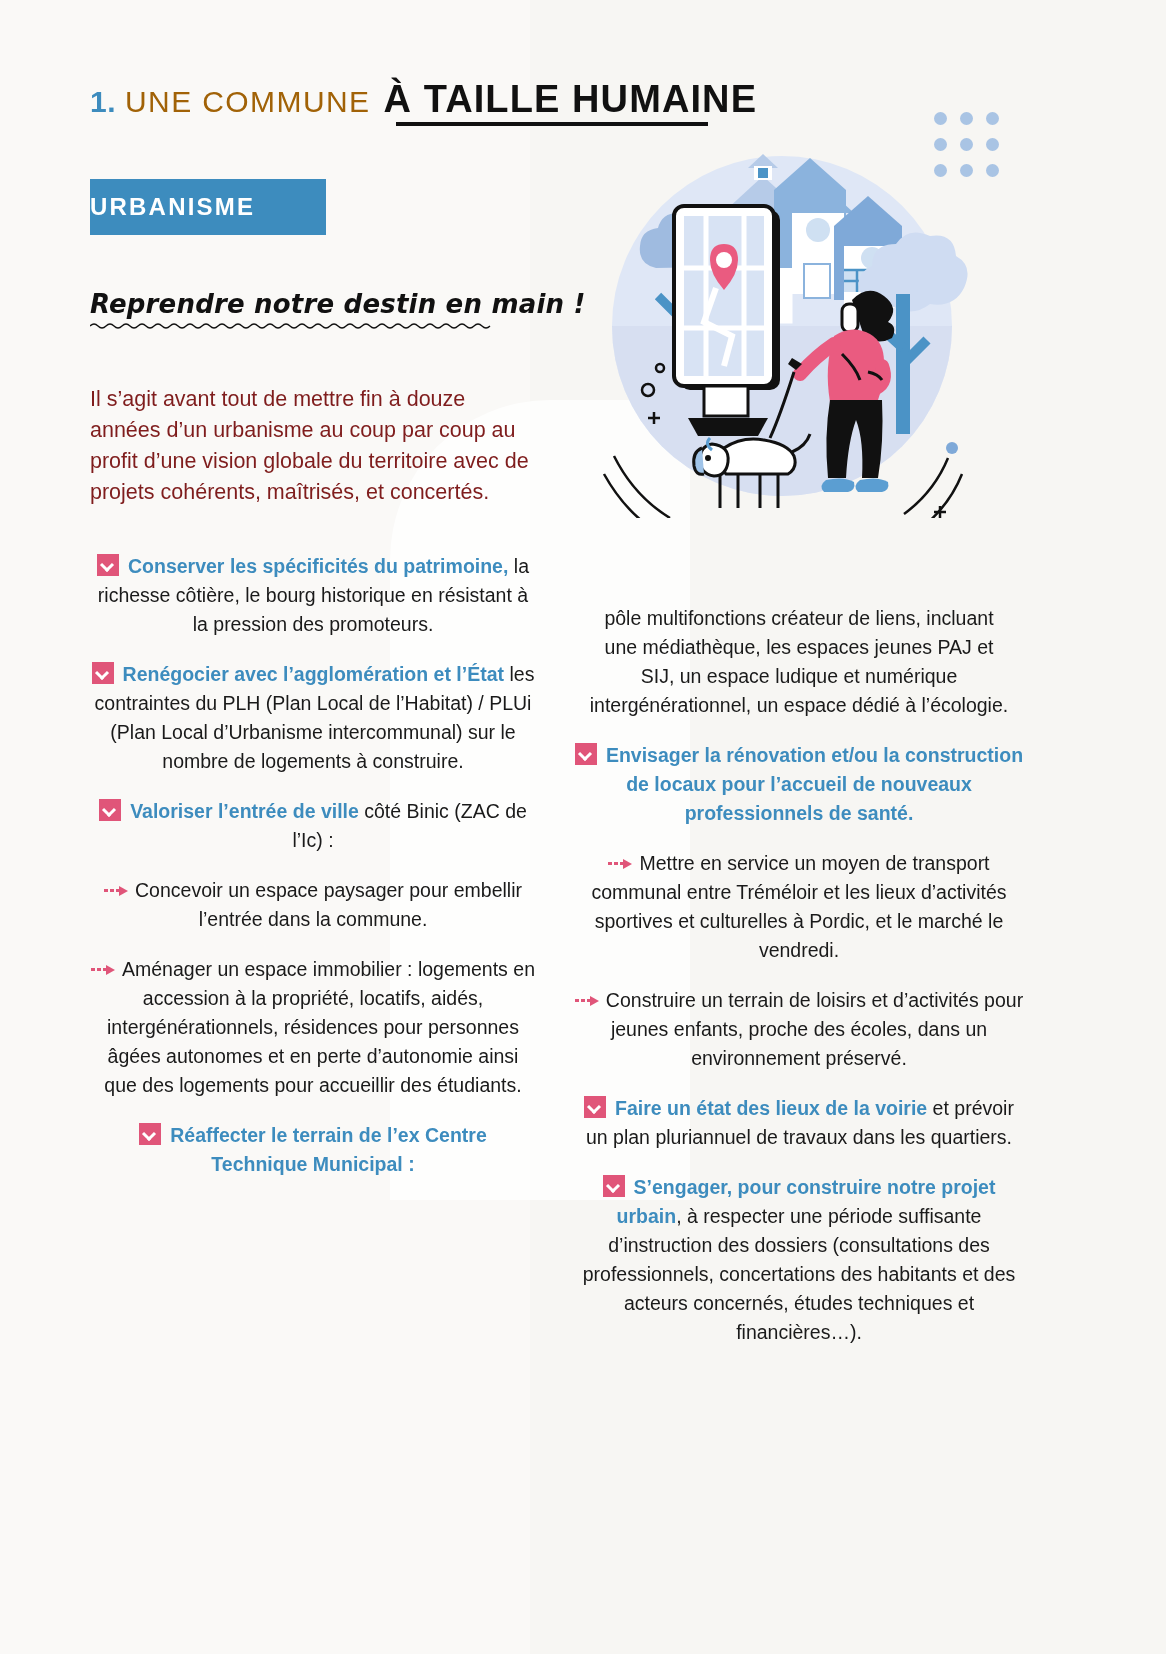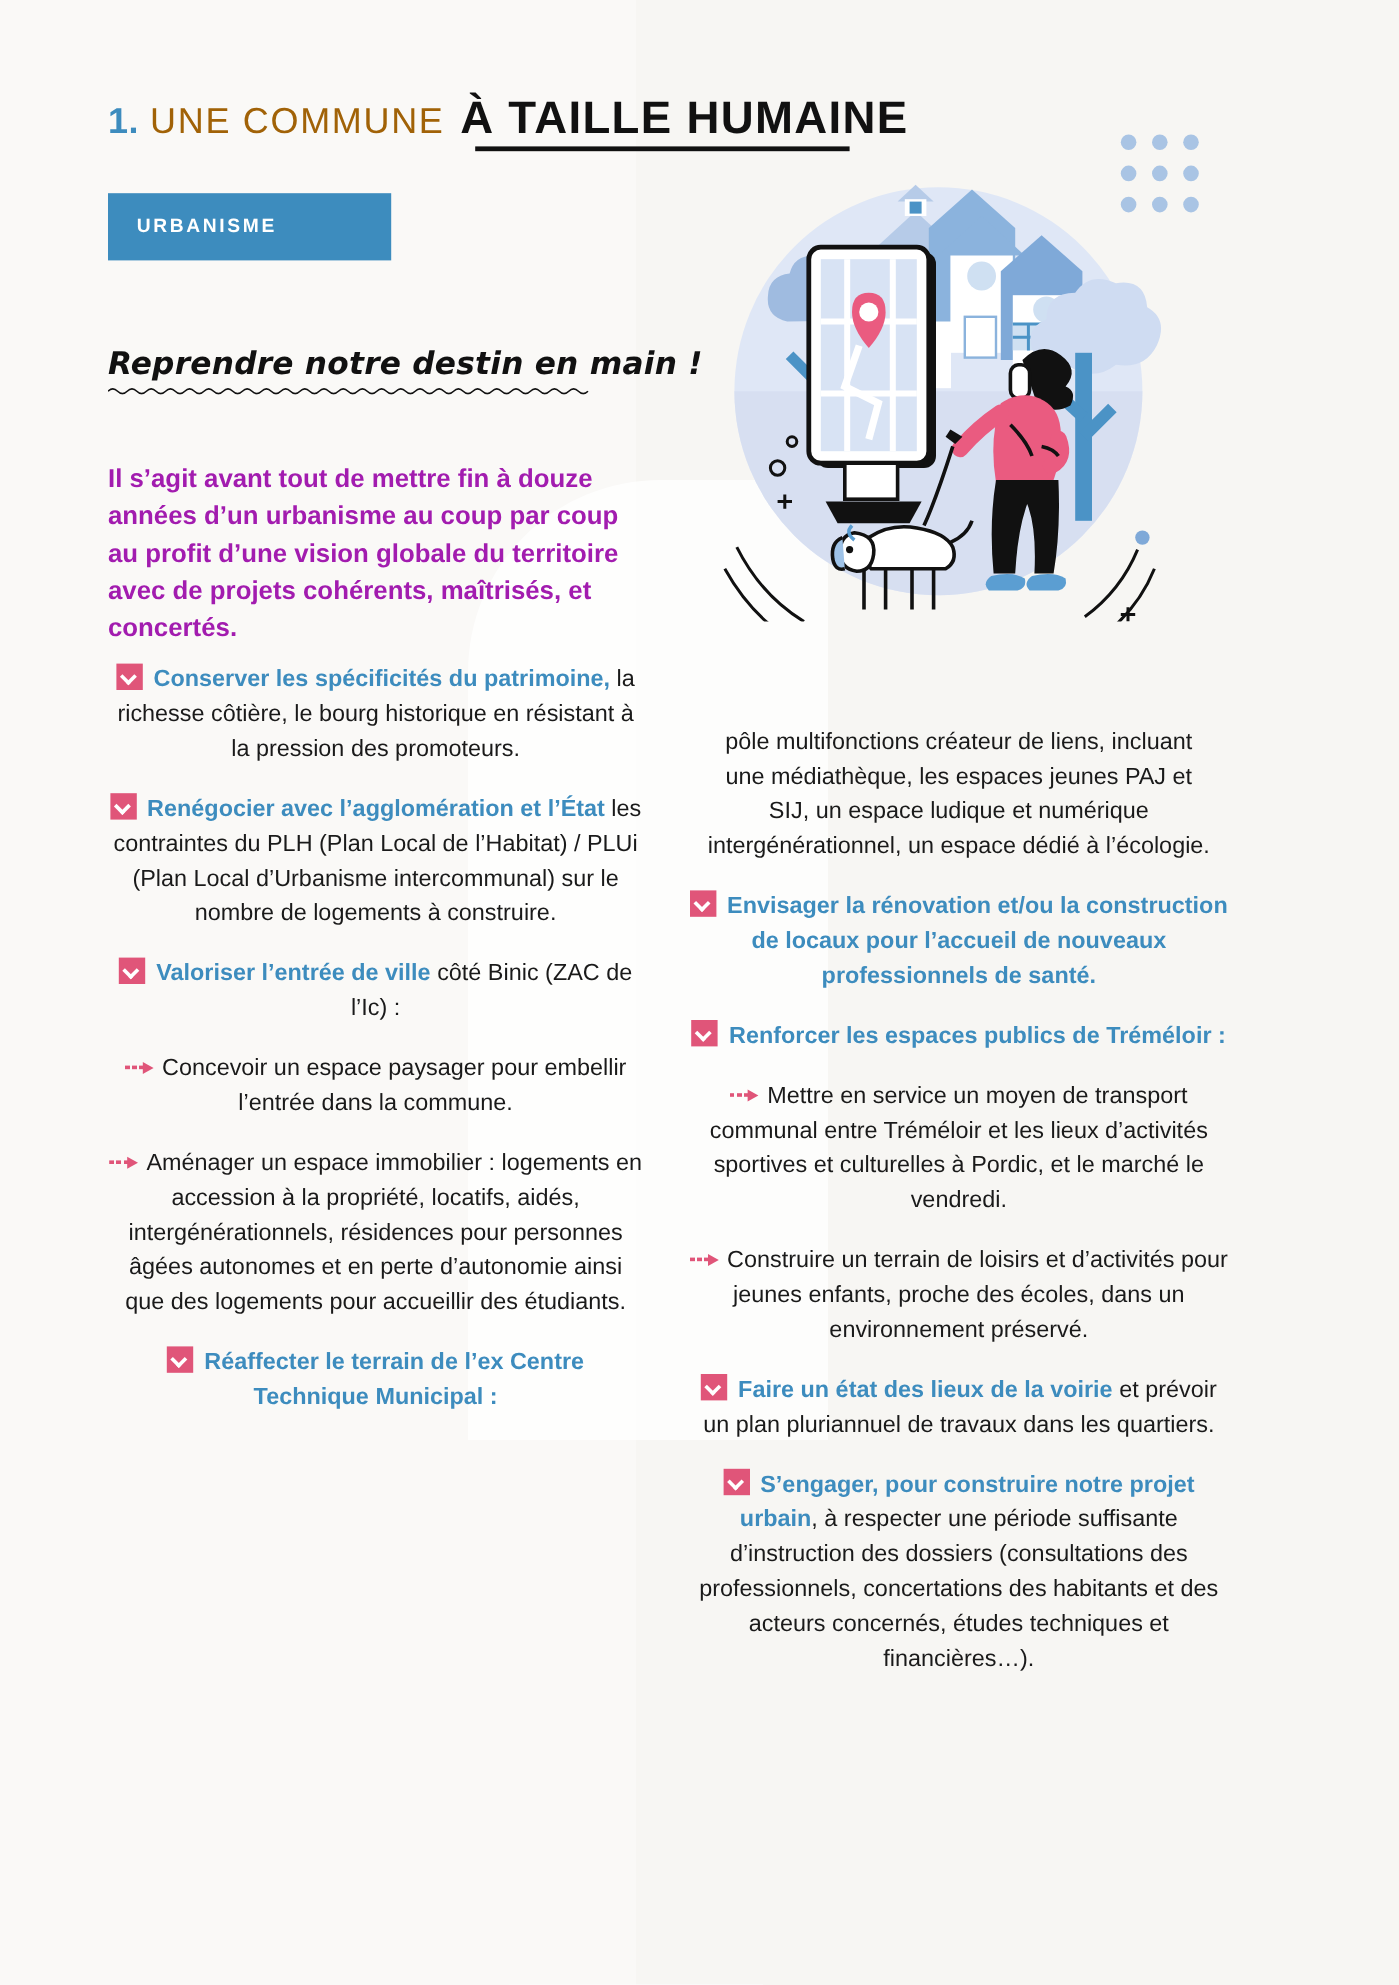--- a/index.html
+++ b/index.html
@@ -97,31 +97,30 @@
     height: 13px;
     border-radius: 50%;
     background: #a9c4e4;
     display: block;
   }
 
   
   .badge {
     position: absolute;
     left: 90px;
-    top: 161px;
+    top: 179px;
     width: 236px;
     height: 56px;
     background: #3d8cbe;
     color: #ffffff;
-    font-size: 16px;
+    font-size: 24px;
     font-weight: bold;
     letter-spacing: 2.2px;
     display: flex;
     align-items: center;
-    padding-left: 24px;
     box-sizing: border-box;
   }
 
   
   .subtitle {
     position: absolute;
     left: 90px;
     top: 289px;
     font-family: "DejaVu Sans", sans-serif;
     font-style: italic;
@@ -138,23 +137,23 @@
     height: 7px;
   }
 
   
   .intro {
     position: absolute;
     left: 90px;
     top: 362px;
     width: 440px;
     font-size: 21.5px;
-    font-weight: bold;
+    font-weight: normal;
     line-height: 31px;
-    color: #a21caf;
+    color: #7f1d1d;
   }
 
   
   .col-left {
     position: absolute;
     left: 90px;
     top: 552px;
     width: 446px;
   }
   .col-right {
@@ -429,25 +428,20 @@
     <div class="block">
       <p class="body">pôle multifonctions créateur de liens, incluant une médiathèque, les espaces jeunes PAJ et SIJ, un espace ludique et numérique intergénérationnel, un espace dédié à l’écologie.</p>
     </div>
 
     <div class="block">
       <p class="head-item">
         <span class="chev"></span><span class="hl">Envisager la rénovation et/ou la construction de locaux pour l’accueil de nouveaux professionnels de santé.</span>
       </p>
     </div>
 
-    <div class="block">
-      <p class="head-item">
-        <span class="chev"></span><span class="hl">Renforcer les espaces publics de Tréméloir :</span>
-      </p>
-    </div>
 
     <div class="block">
       <p class="sub-item">
         <span class="arw"></span><span>Mettre en service un moyen de transport communal entre Tréméloir et les lieux d’activités sportives et culturelles à Pordic, et le marché le vendredi.</span>
       </p>
     </div>
 
     <div class="block">
       <p class="sub-item">
         <span class="arw"></span><span>Construire un terrain de loisirs et d’activités pour jeunes enfants, proche des écoles, dans un environnement préservé.</span>

